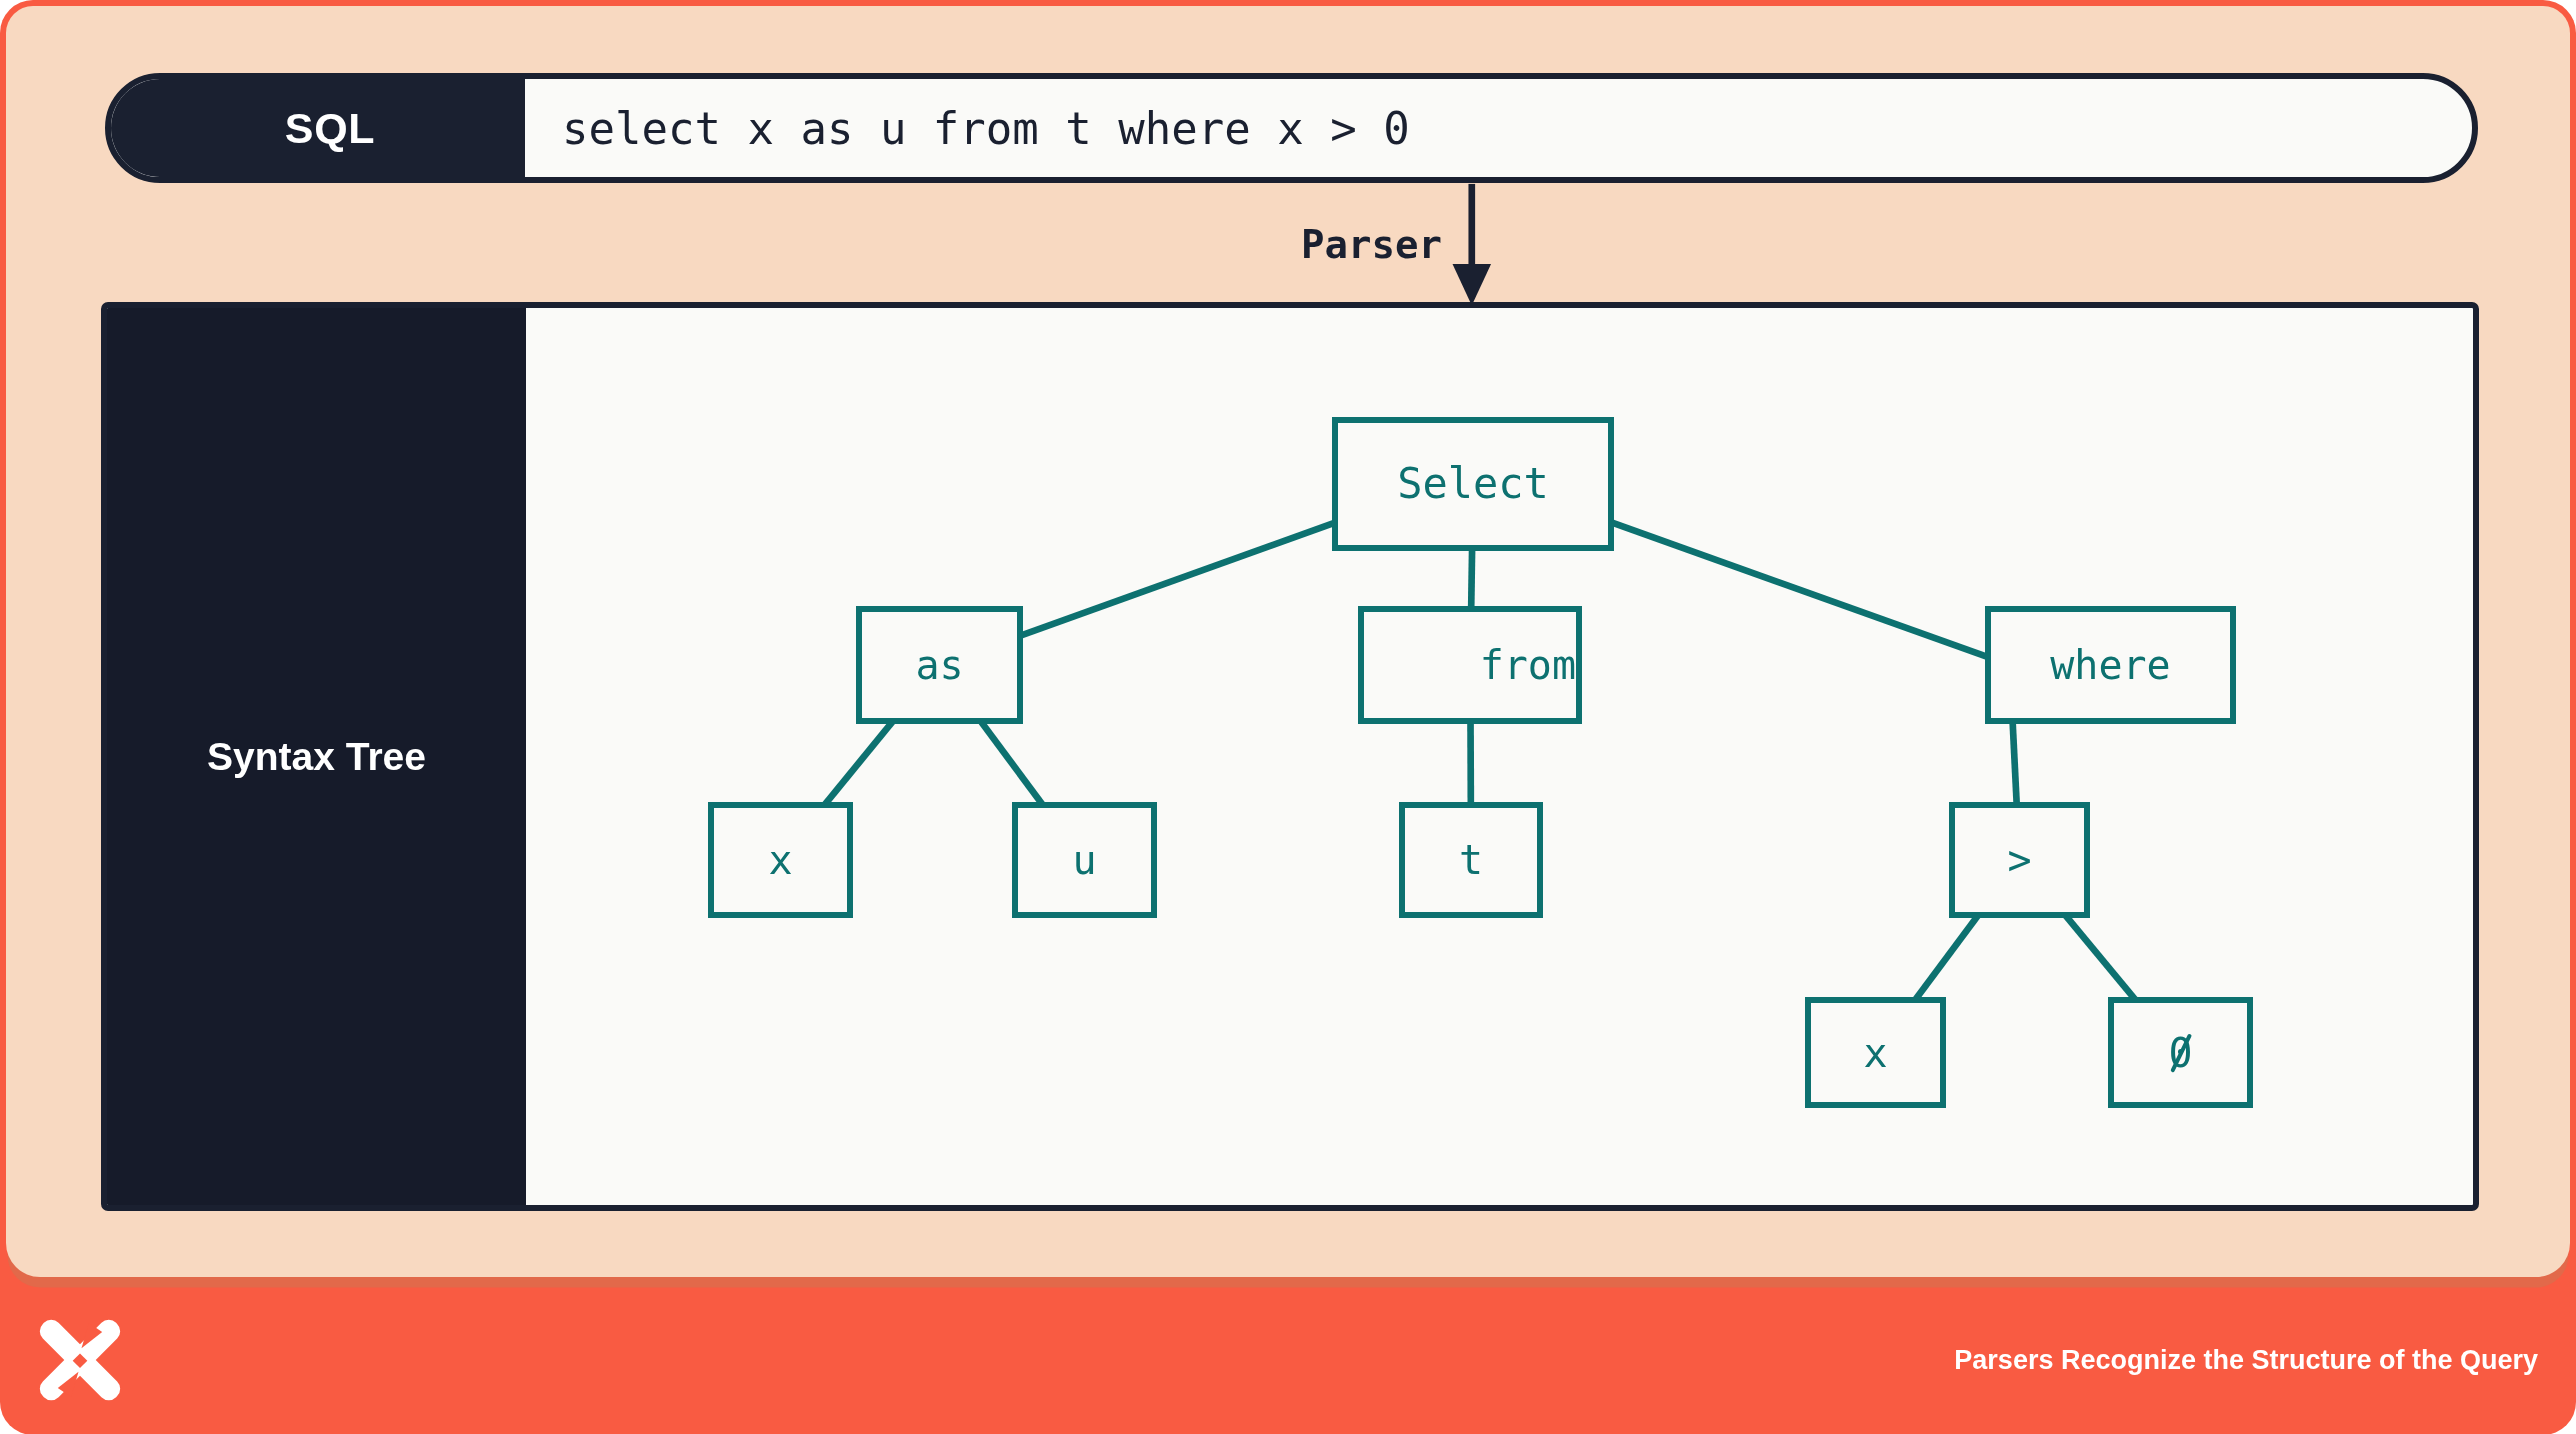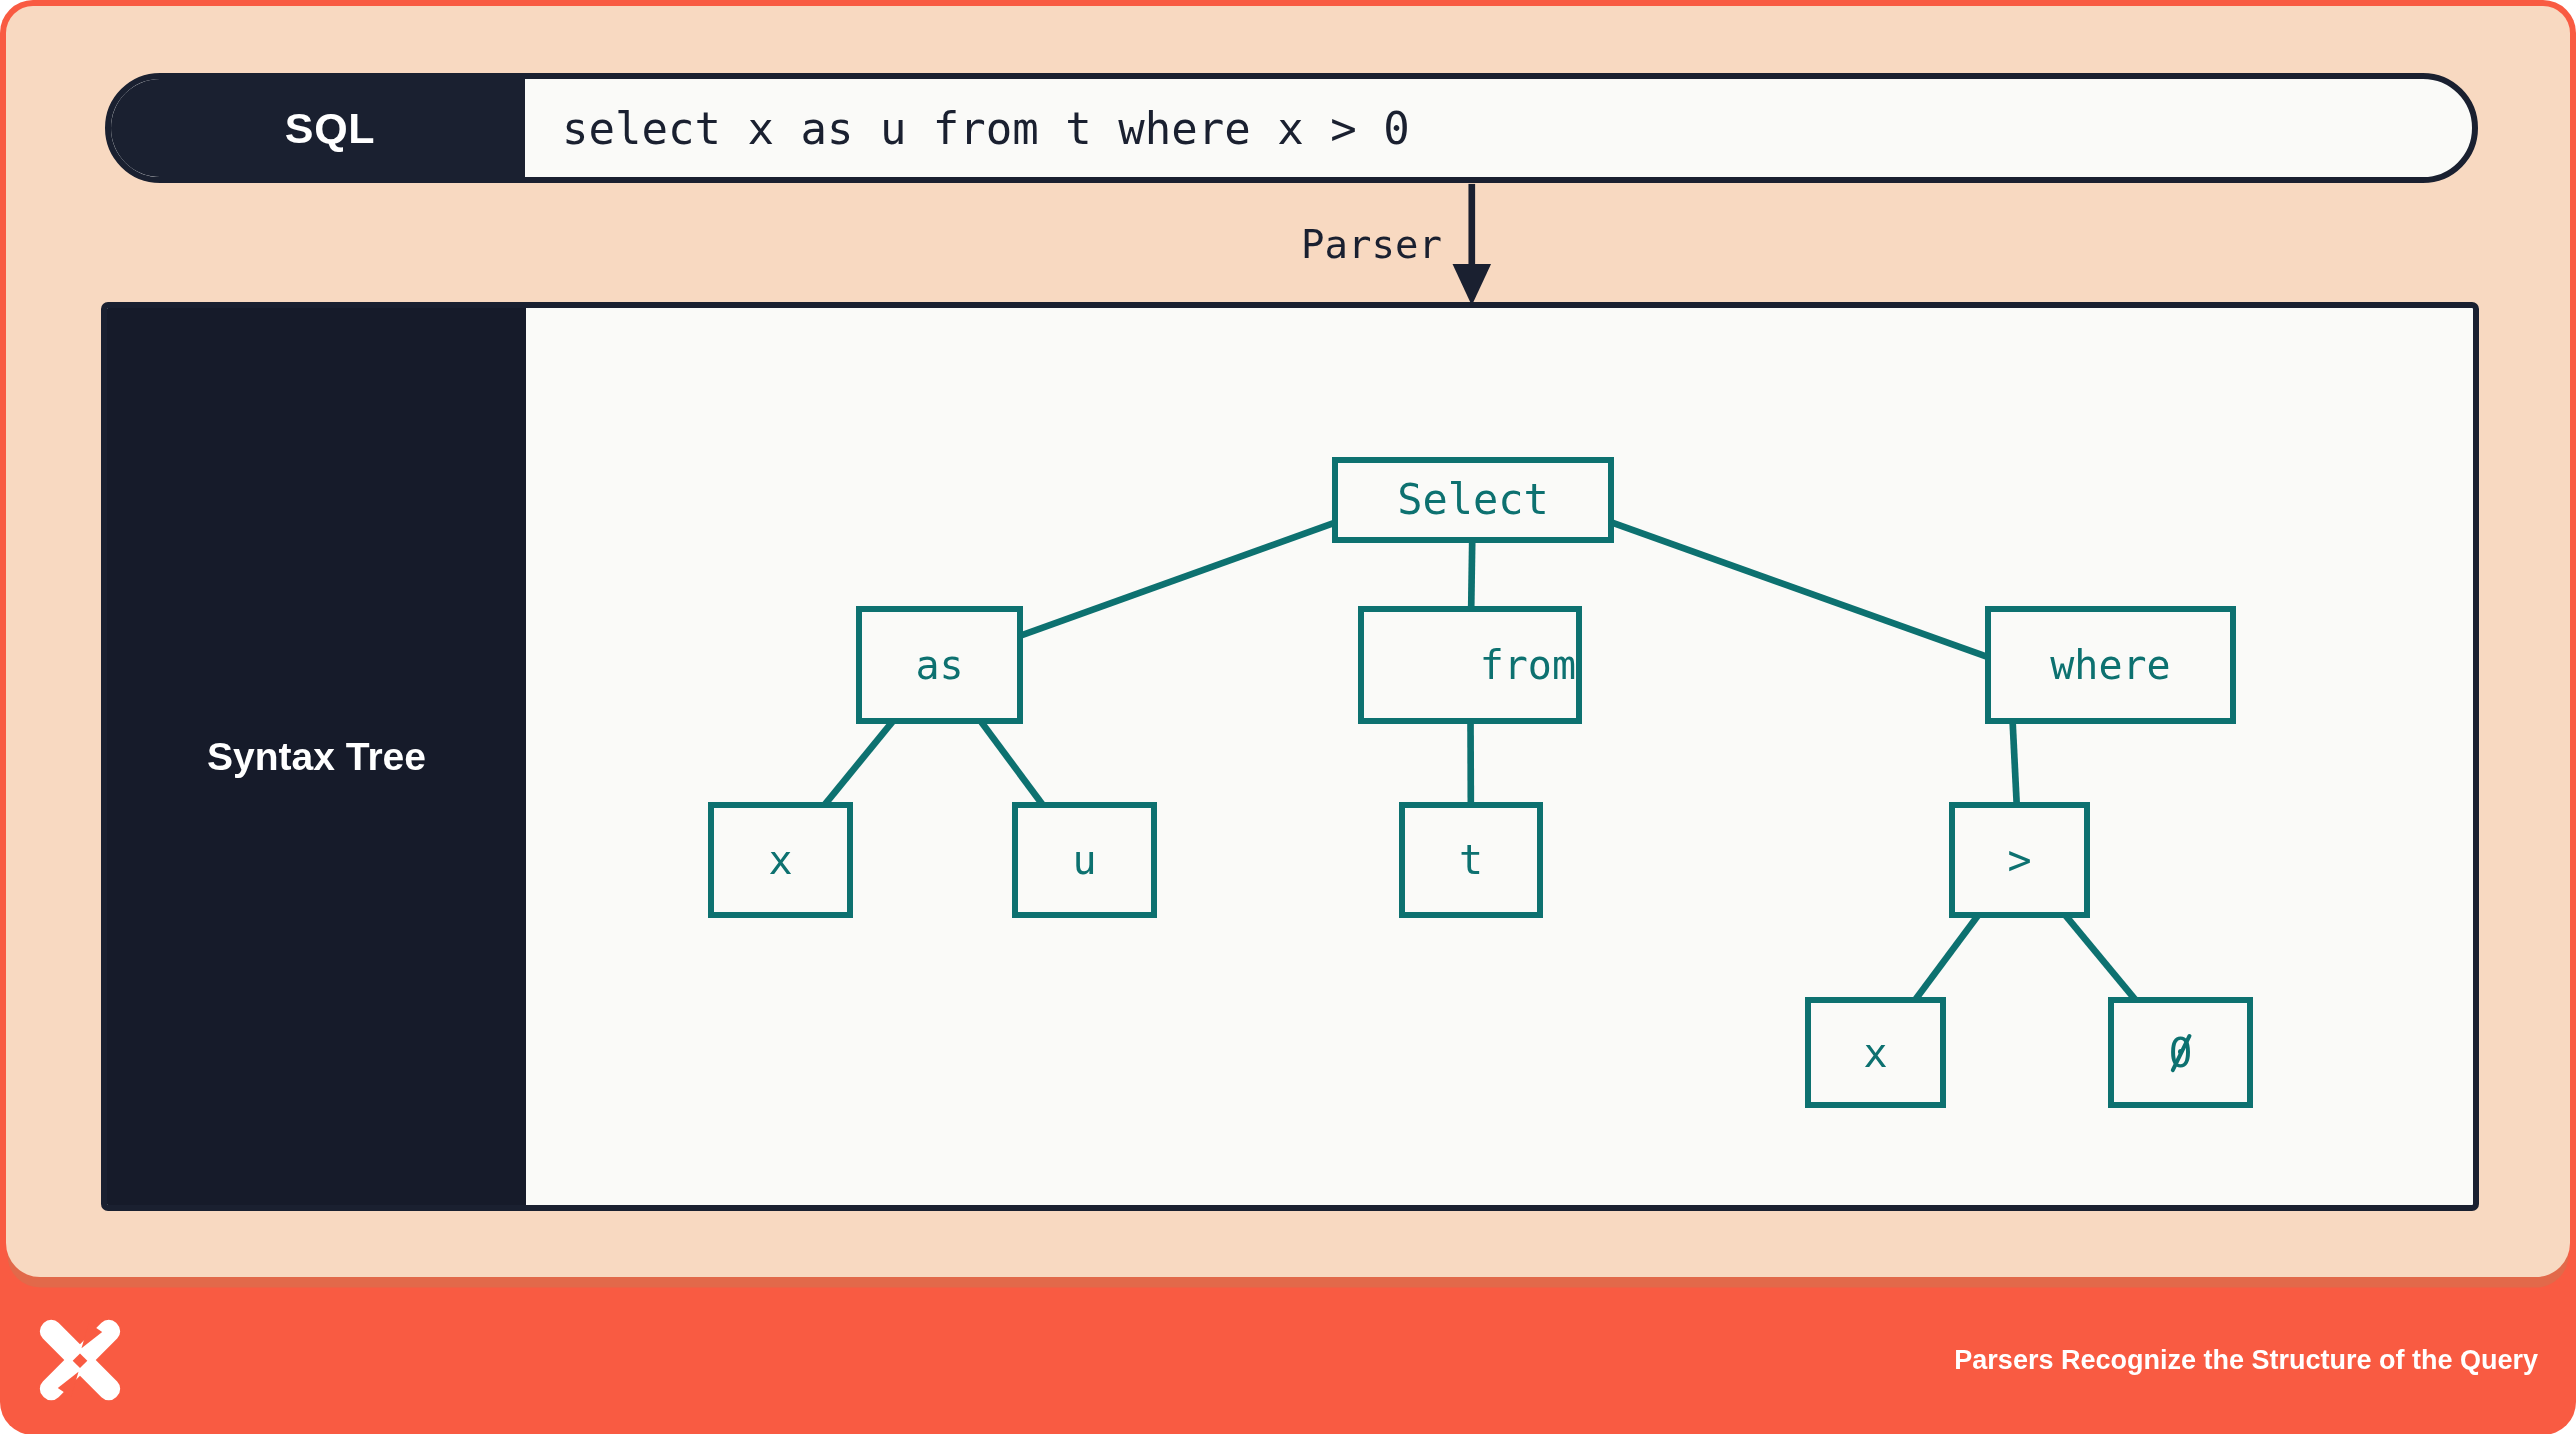--- a/index.html
+++ b/index.html
@@ -15,38 +15,38 @@
            background:#FAFAF8;overflow:hidden;display:flex;align-items:stretch;}
   .sql-label-sec{width:414px;flex:0 0 414px;background:#1A2030;
                  display:flex;align-items:center;justify-content:center;}
   .sql-label{color:#FFFFFF;font-size:43px;font-weight:bold;letter-spacing:0.7px;margin-left:24px;}
   .sql-query-sec{flex:1;display:flex;align-items:center;padding-left:37px;}
   .sql-query{font-family:"DejaVu Sans Mono",monospace;font-size:44px;
              color:#1A2030;white-space:pre;}
   
   .parser-label{position:absolute;left:1112px;top:219px;width:330px;
                 text-align:right;font-family:"DejaVu Sans Mono",monospace;
-                font-size:39px;color:#1A2030;line-height:52px;}
+                font-size:39px;color:#1A2030;line-height:52px;font-weight:bold;}
   
   .syntax-panel{position:absolute;left:101px;top:302px;width:2378px;height:909px;
                 box-sizing:border-box;border:6.7px solid #1A2030;border-radius:7px;
                 background:#FAFAF8;overflow:hidden;display:flex;}
   .syntax-sidebar{width:419px;flex:0 0 419px;background:#161B2A;
                   display:flex;align-items:center;justify-content:center;}
   .syntax-label{color:#FFFFFF;font-size:39px;font-weight:bold;}
   
   .overlay{position:absolute;left:0;top:0;width:2576px;height:1435px;
            pointer-events:none;z-index:3;}
   
   .node{position:absolute;box-sizing:border-box;border:6.7px solid #0D7170;
         background:#FAFAF8;display:flex;align-items:center;justify-content:center;
         z-index:4;}
   .node .lbl{font-family:"DejaVu Sans Mono",monospace;font-size:40px;
              color:#0D7170;position:relative;line-height:1;}
-  .n-select{left:1332px;top:417px;width:282px;height:86px;margin-top:40px;}
+  .n-select{left:1332px;top:417px;width:282px;height:134px;}
   .n-select .lbl{font-size:42px;}
   .n-as{left:856px;top:606px;width:167px;height:118px;}
   .n-from{left:1358px;top:606px;width:224px;height:118px;justify-content:flex-end;}
   .n-where{left:1985px;top:606px;width:251px;height:118px;}
   .n-x1{left:708px;top:802px;width:145px;height:116px;}
   .n-u{left:1012px;top:802px;width:145px;height:116px;}
   .n-t{left:1399px;top:802px;width:144px;height:116px;}
   .n-gt{left:1949px;top:802px;width:141px;height:116px;}
   .n-x2{left:1805px;top:997px;width:141px;height:111px;}
   .n-zero{left:2108px;top:997px;width:145px;height:111px;}

